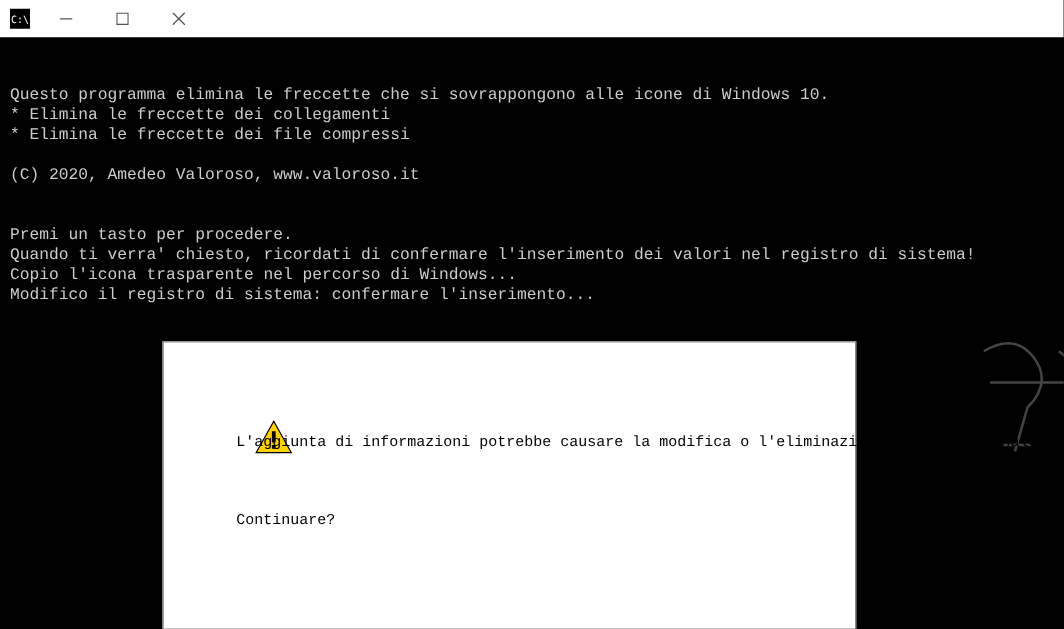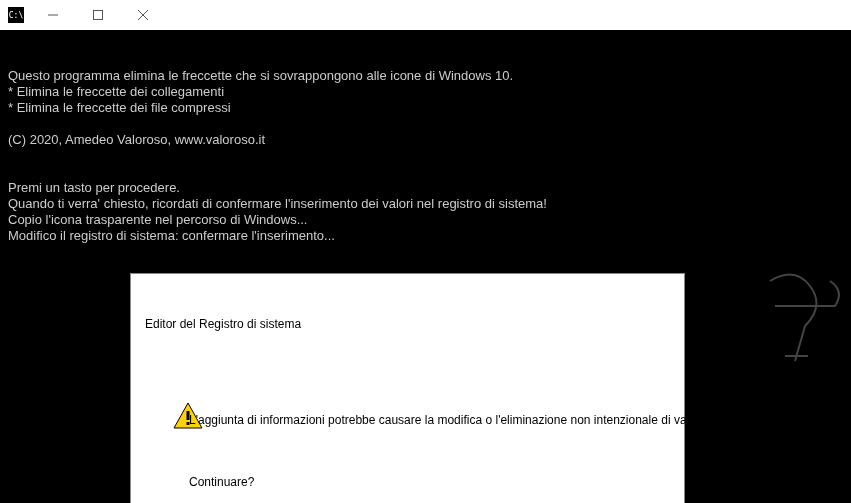--- a/index.html
+++ b/index.html
@@ -6,21 +6,21 @@
 body { width: 851px; height: 503px; background: #000; font-family: "Segoe UI", Tahoma, sans-serif; overflow: hidden; position: relative; }
 
 .titlebar { height: 30px; background: #fff; display: flex; align-items: center; padding-left: 8px; }
 .titlebar .icon-box { width: 16px; height: 16px; background: #000; display: flex; align-items: center; justify-content: center; margin-right: 6px; }
 .titlebar .icon-box span { color: #fff; font-size: 8px; font-family: Consolas, monospace; }
 .titlebar .title { font-size: 12px; color: #000; flex: 1; }
 .titlebar .win-controls { display: flex; }
 .titlebar .win-btn { width: 45px; height: 30px; display: flex; align-items: center; justify-content: center; color: #555; }
 .titlebar .win-btn svg { width: 10px; height: 10px; stroke: #555; stroke-width: 1; fill: none; }
 
-.console { padding: 6px 8px; font-family: Liberation Sans, sans-serif; font-size: 13px; line-height: 16px; color: #ccc; white-space: pre; background: #000; position: relative; height: 473px; }
+.console { padding: 6px 8px; font-family: Liberation Mono, monospace; font-size: 13px; line-height: 16px; color: #ccc; white-space: pre; background: #000; position: relative; height: 473px; }
 
 .watermark { position: absolute; right: 15px; top: 215px; width: 100px; height: 120px; opacity: 0.5; pointer-events: none; }
 .watermark svg { width: 100%; height: 100%; stroke: #888; stroke-width: 2; fill: none; }
 
 .dialog { position: absolute; left: 130px; top: 243px; width: 555px; background: #fff; border: 1px solid #888; box-shadow: 3px 3px 12px rgba(0,0,0,0.5); font-size: 12px; }
 .dialog-title { padding: 10px 14px 8px; color: #000; font-size: 12px; }
 .dialog-body { display: flex; padding: 8px 14px 18px; gap: 12px; }
 .warn-icon { width: 32px; height: 32px; flex-shrink: 0; margin-top: 4px; }
 .dialog-text { color: #000; font-size: 12px; line-height: 16px; }
 .dialog-text .msg { margin-bottom: 14px; }
@@ -66,21 +66,20 @@
 <span>Copio l'icona trasparente nel percorso di Windows...</span>
 <span>Modifico il registro di sistema: confermare l'inserimento...</span>
 
   <div class="watermark">
     <svg viewBox="0 0 100 120">
       <path d="M 20 20 Q 45 5 60 25 Q 75 45 55 65 L 45 100 M 35 95 L 58 95 M 25 45 L 85 45 Q 95 30 80 20"></path>
     </svg>
   </div>
 
   <div class="dialog">
-    <div class="dialog-title">Editor del Registro di sistema</div>
     <div class="dialog-body">
       <div class="warn-icon">
         <svg viewBox="0 0 32 32">
           <path d="M16 3 L30 28 L2 28 Z" fill="#ffd200" stroke="#000" stroke-width="1"></path>
           <rect x="14.5" y="11" width="3" height="9" fill="#000"></rect>
           <rect x="14.5" y="22" width="3" height="3" fill="#000"></rect>
         </svg>
       </div>
       <div class="dialog-text">
         <div class="msg">L'aggiunta di informazioni potrebbe causare la modifica o l'eliminazione non intenzionale di valori e impedire il corretto funzionamento dei componenti. Se non si ritiene attendibile l'origine di tali informazioni in C:\Condivisa\Transparent.reg, non aggiungerle al Registro di sistema.</div>

